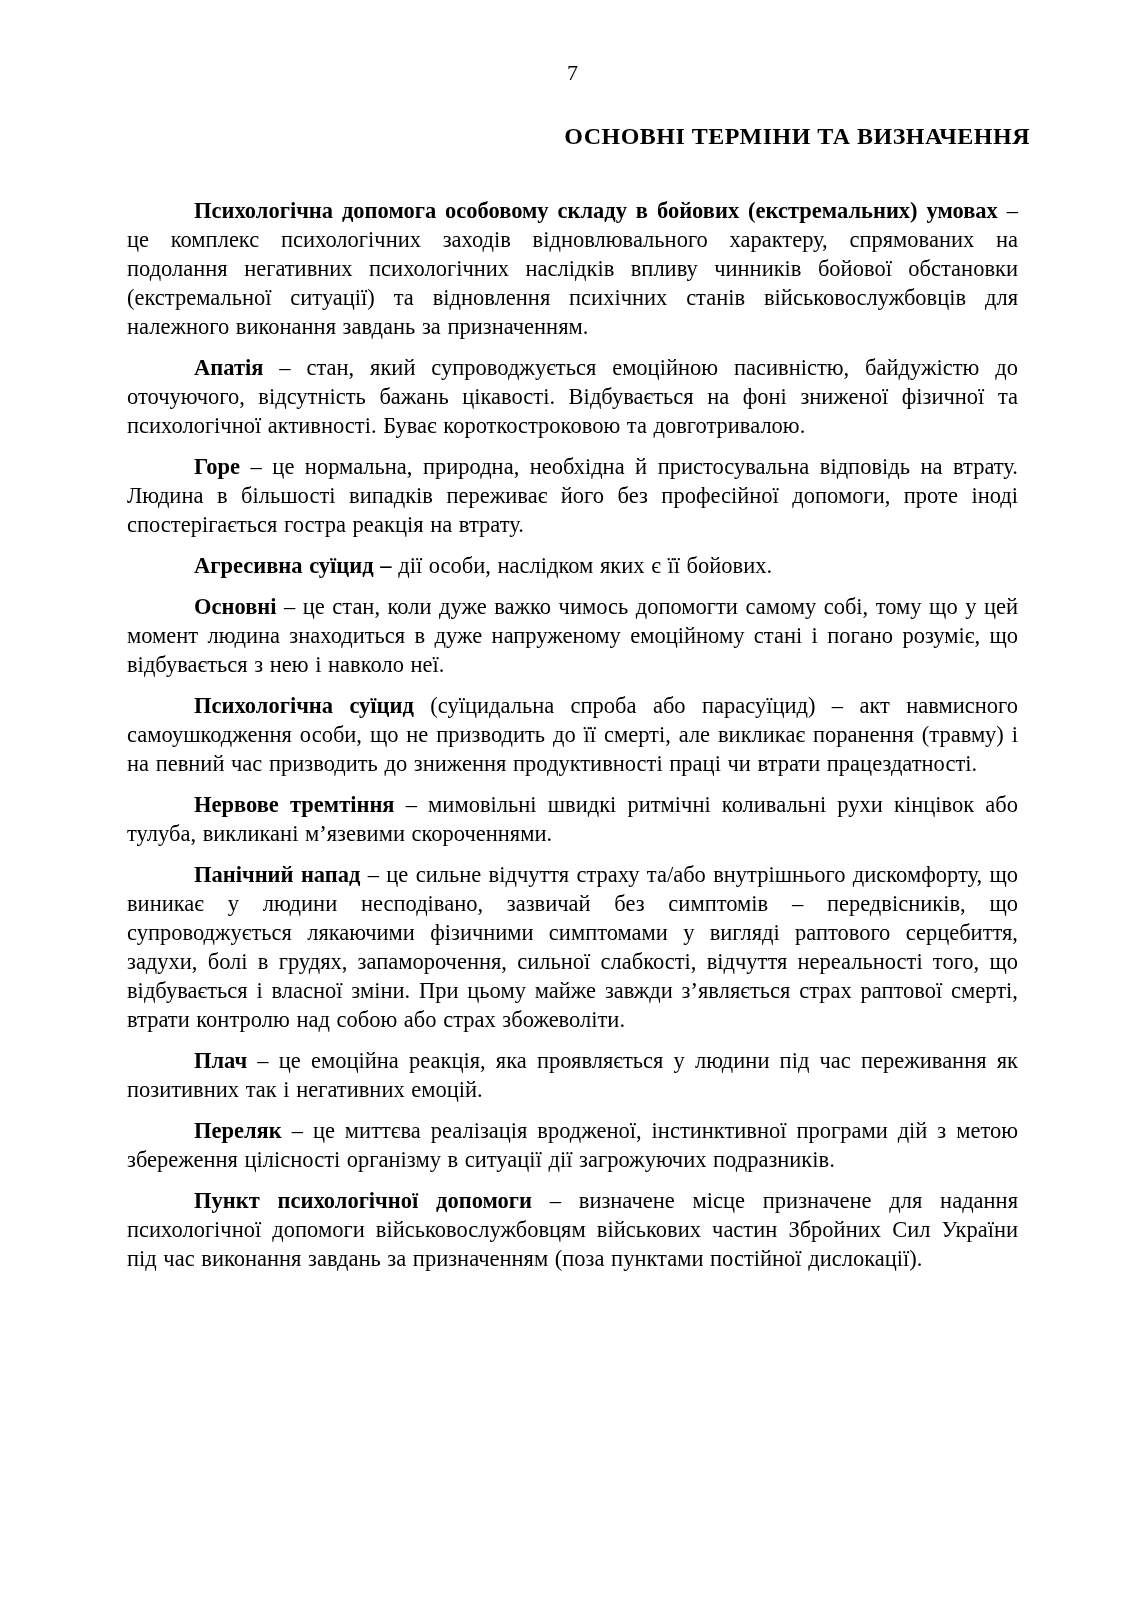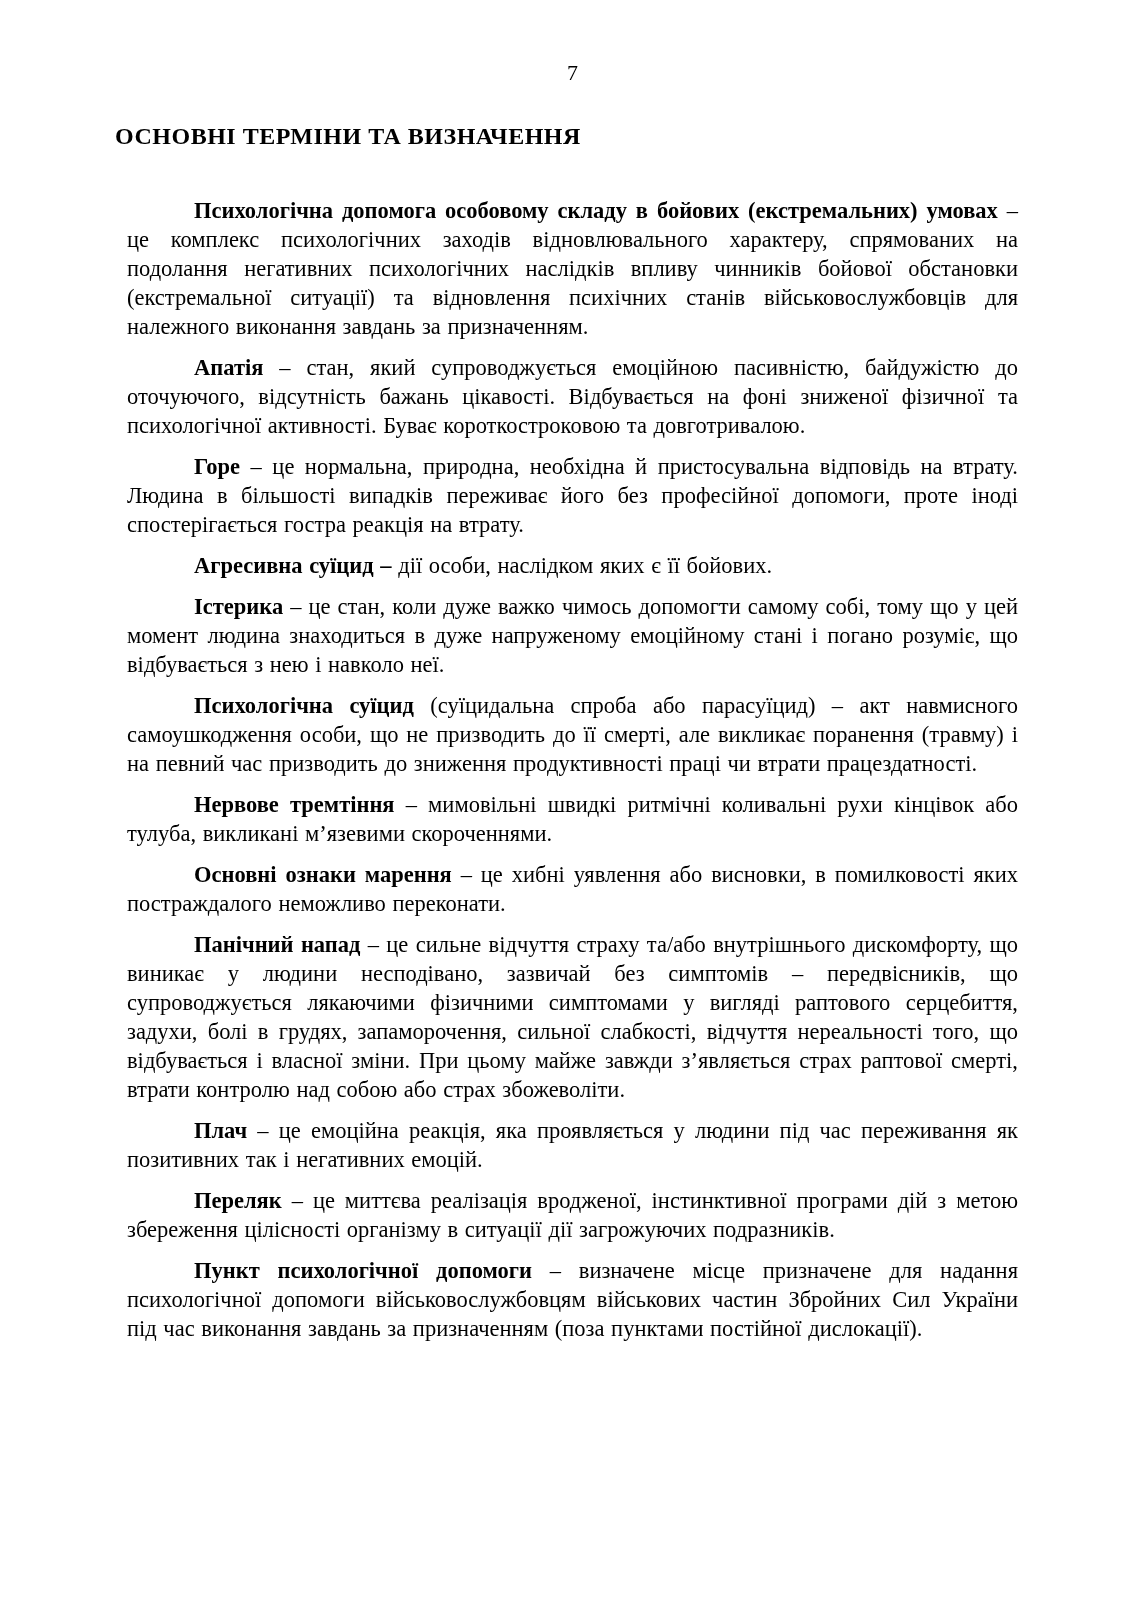--- a/index.html
+++ b/index.html
@@ -18,21 +18,21 @@
     font-family: "Liberation Serif", "DejaVu Serif", serif;
     overflow: hidden;
   }
   .page-number {
     text-align: center;
     font-size: 22px;
     line-height: 26px;
     margin: 0 0 36px 0;
   }
   .doc-title {
-    text-align: left;
+    text-align: right;
     font-size: 24px;
     font-weight: bold;
     line-height: 28px;
     margin: 0 0 46px 0;
     letter-spacing: 0.5px;
   }
   .definitions {
     width: 100%;
   }
   .para {
@@ -51,22 +51,21 @@
 <body>
 
 <div class="page">
   <div class="page-number">7</div>
   <h1 class="doc-title">ОСНОВНІ ТЕРМІНИ ТА ВИЗНАЧЕННЯ</h1>
   <div class="definitions" id="definitions">
       <p class="para"><b>Психологічна допомога особовому складу в бойових (екстремальних) умовах</b><span> – це комплекс психологічних заходів відновлювального характеру, спрямованих на подолання негативних психологічних наслідків впливу чинників бойової обстановки (екстремальної ситуації) та відновлення психічних станів військовослужбовців для належного виконання завдань за призначенням.</span></p>
       <p class="para"><b>Апатія</b><span> – стан, який супроводжується емоційною пасивністю, байдужістю до оточуючого, відсутність бажань цікавості. Відбувається на фоні зниженої фізичної та психологічної активності. Буває короткостроковою та довготривалою.</span></p>
       <p class="para"><b>Горе</b><span> – це нормальна, природна, необхідна й пристосувальна відповідь на втрату. Людина в більшості випадків переживає його без професійної допомоги, проте іноді спостерігається гостра реакція на втрату.</span></p>
       <p class="para"><b>Агресивна суїцид –</b><span> дії особи, наслідком яких є її бойових.</span></p>
-      <p class="para"><b>Істерика</b><span>  – це стан, коли дуже важко чимось допомогти самому собі, тому що у цей момент людина знаходиться в дуже напруженому емоційному стані і погано розуміє, що відбувається з нею і навколо неї.</span></p>
+      <p class="para"><b>Основні</b><span>  – це стан, коли дуже важко чимось допомогти самому собі, тому що у цей момент людина знаходиться в дуже напруженому емоційному стані і погано розуміє, що відбувається з нею і навколо неї.</span></p>
       <p class="para"><b>Психологічна суїцид</b><span> (суїцидальна спроба або парасуїцид) – акт навмисного самоушкодження особи, що не призводить до її смерті, але викликає поранення (травму) і на певний час призводить до зниження продуктивності праці чи втрати працездатності.</span></p>
       <p class="para"><b>Нервове тремтіння</b><span> – мимовільні швидкі ритмічні коливальні рухи кінцівок або тулуба, викликані м’язевими скороченнями.</span></p>
-      <p class="para"><b>Основні ознаки марення</b><span> – це хибні уявлення або висновки, в помилковості яких постраждалого неможливо переконати.</span></p>
       <p class="para"><b>Панічний напад</b><span> – це сильне відчуття страху та/або внутрішнього дискомфорту, що виникає у людини несподівано, зазвичай без симптомів – передвісників, що супроводжується лякаючими фізичними симптомами у вигляді раптового серцебиття, задухи, болі в грудях, запаморочення, сильної слабкості, відчуття нереальності того, що відбувається і власної зміни. При цьому майже завжди з’являється страх раптової смерті, втрати контролю над собою або страх збожеволіти.</span></p>
       <p class="para"><b>Плач</b><span> – це емоційна реакція, яка проявляється у людини під час переживання як позитивних так і негативних емоцій.</span></p>
       <p class="para"><b>Переляк</b><span> – це миттєва реалізація вродженої, інстинктивної програми дій з метою збереження цілісності організму в ситуації дії загрожуючих подразників.</span></p>
       <p class="para"><b>Пункт психологічної допомоги</b><span> – визначене місце призначене для надання психологічної допомоги військовослужбовцям військових частин Збройних Сил України під час виконання завдань за призначенням (поза пунктами постійної дислокації).</span></p>
     </div>
 </div>
 
 </body></html>

